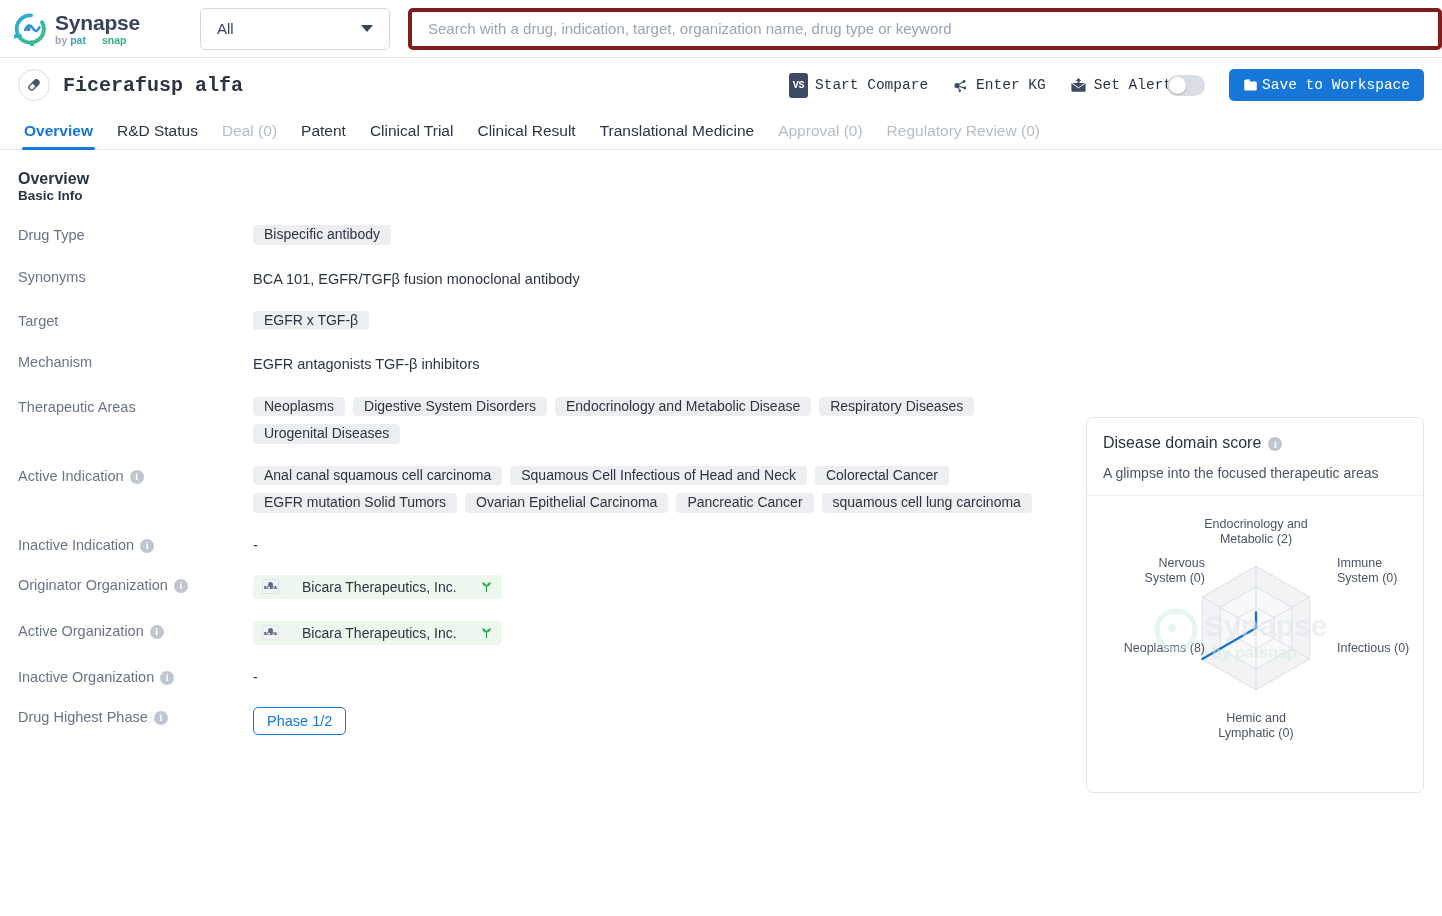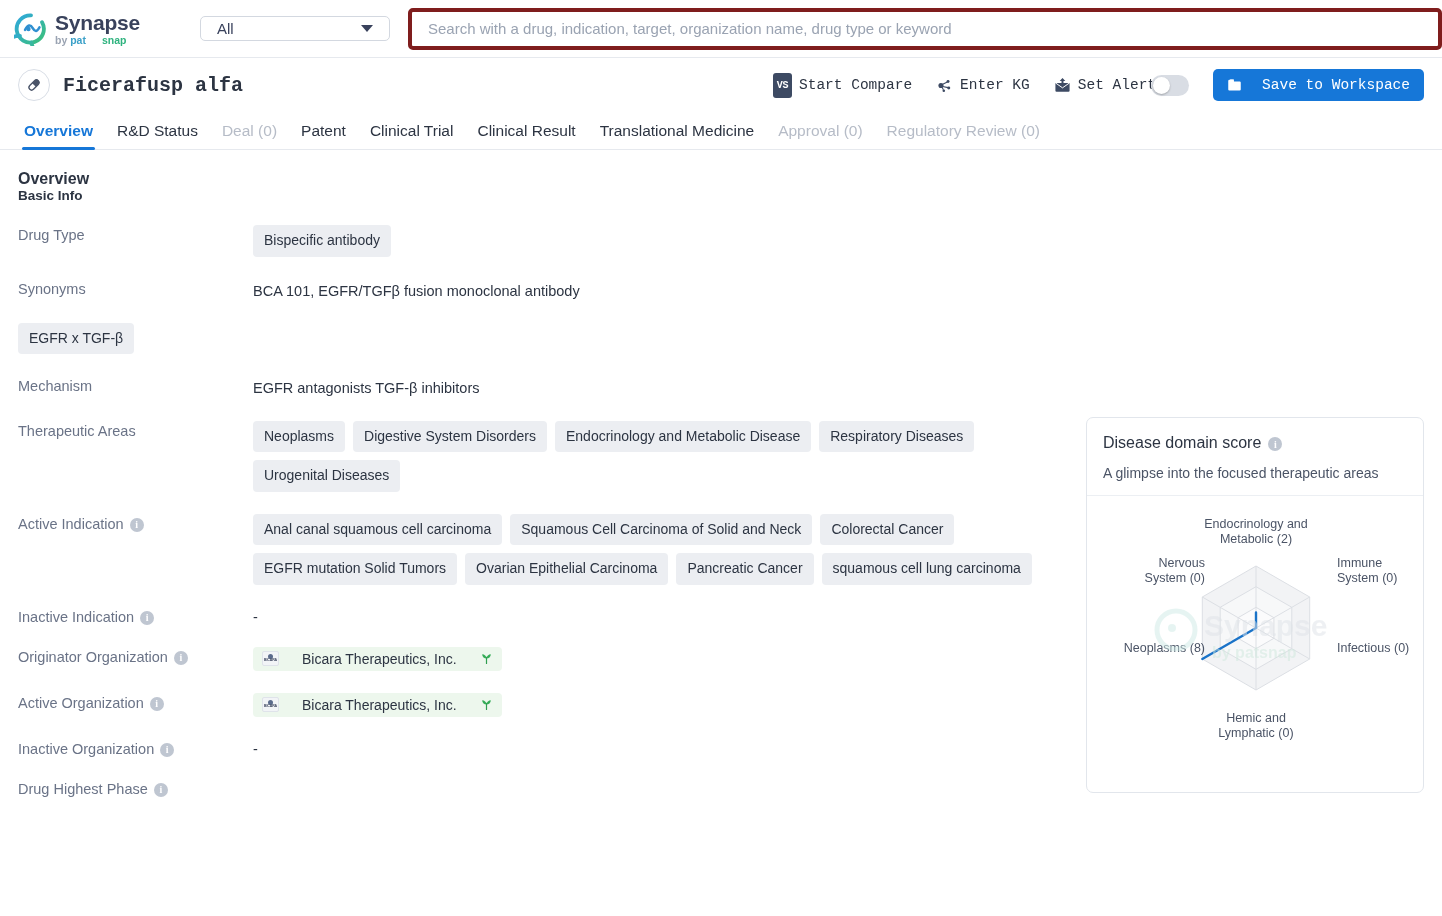--- a/index.html
+++ b/index.html
@@ -22,21 +22,21 @@
   }
   .logo-wrap { display: flex; align-items: center; width: 170px; flex: 0 0 170px; }
   .logo-mark { width: 34px; height: 34px; flex: 0 0 34px; }
   .logo-text { margin-left: 7px; line-height: 1; }
   .logo-title { font-size: 21px; font-weight: bold; color: #39425c; letter-spacing: -0.2px; }
   .logo-sub { font-size: 10.5px; margin-top: 2px; color: #9aa3b2; font-weight: bold; }
   .logo-sub .p1 { color: #3aa0c8; }
   .logo-sub .p2 { color: #2fb37f; padding-left: 16px; }
 
   .scope-select {
-    width: 190px; height: 25px;
+    width: 190px; height: 42px;
     border: 1px solid #d3d8e0; border-radius: 5px;
     display: flex; align-items: center; justify-content: space-between;
     padding: 0 16px; margin-left: 16px; background: #fff;
     font-size: 15px; color: #39425c; cursor: pointer;
   }
   .caret { width: 0; height: 0; border-left: 6px solid transparent; border-right: 6px solid transparent; border-top: 7px solid #39425c; }
 
   .search-box {
     flex: 1; height: 42px; margin-left: 18px; margin-right: 0;
     border: 4px solid #7f1d1d; border-radius: 5px;
@@ -71,21 +71,21 @@
     width: 38px; height: 21px; border-radius: 11px; background: #d9dde4;
     position: relative; cursor: pointer; margin-left: -12px;
   }
   .toggle .knob {
     position: absolute; left: 2px; top: 2px; width: 17px; height: 17px;
     border-radius: 50%; background: #fff; box-shadow: 0 1px 2px rgba(0,0,0,.25);
   }
   .save-btn {
     background: #1677d8; color: #fff; border: none; border-radius: 5px;
     height: 32px; padding: 0 14px; font-size: 14.5px; font-family: inherit;
-    display: flex; align-items: center; gap: 20px; cursor: pointer;
+    display: flex; align-items: center; gap: 4px; cursor: pointer;
   }
 
   
   .tabs {
     display: flex; align-items: flex-end; gap: 0;
     border-bottom: 1px solid #e6e9ee; padding: 0 12px; height: 38px;
   }
   .tab {
     font-size: 15.5px; color: #2c3442; padding: 0 12px 9px 12px;
     cursor: pointer; position: relative; white-space: nowrap;
@@ -109,21 +109,21 @@
     display: flex; align-items: flex-start; gap: 6px; padding-top: 2px;
   }
   .row-val { flex: 1; display: flex; flex-wrap: wrap; gap: 8px; align-items: flex-start; }
   .info-i {
     width: 14px; height: 14px; border-radius: 50%; background: #bfc6d1; color: #fff;
     font-size: 10px; font-weight: bold; display: inline-flex; align-items: center;
     justify-content: center; flex: 0 0 14px; margin-top: 2px; font-family: "Liberation Serif", serif;
     cursor: pointer;
   }
   .tag {
-    background: #eceef2; border-radius: 4px; padding: 7px 11px;
+    background: #eceef2; border-radius: 4px; padding: 1px 11px;
     font-size: 14px; color: #2c3442; cursor: pointer; line-height: 1.25;
   }
   .plain { font-size: 14.5px; color: #2c3442; padding-top: 2px; line-height: 1.4; }
   .dash { font-size: 14.5px; color: #2c3442; padding-top: 2px; }
   .org-tag {
     background: #edf7ed; border-radius: 4px; padding: 4px 9px;
     font-size: 14px; color: #2c3442; display: flex; align-items: center; gap: 23px; cursor: pointer;
   }
   .org-logo {
     width: 17px; height: 15px; background: #f2f4f7; border: 1px solid #dfe3ea;
@@ -260,20 +260,21 @@
     </div>
 
     <div class="row">
       <div class="row-label">Synonyms</div>
       <div class="row-val">
         <div class="plain">BCA 101,  EGFR/TGFβ fusion monoclonal antibody</div>
       </div>
     </div>
 
     <div class="row">
+      <div class="row-label">Target</div>
       <div class="row-val">
           <div class="tag">EGFR x TGF-β</div>
         </div>
     </div>
 
     <div class="row">
       <div class="row-label">Mechanism</div>
       <div class="row-val">
         <div class="plain">EGFR antagonists  TGF-β inhibitors</div>
       </div>
@@ -290,21 +291,21 @@
         </div>
     </div>
 
     <div class="row">
       <div class="row-label">
         <span>Active Indication</span>
         <span class="info-i">i</span>
       </div>
       <div class="row-val">
           <div class="tag">Anal canal squamous cell carcinoma</div>
-          <div class="tag">Squamous Cell Carcinoma of Solid and Neck</div>
+          <div class="tag">Squamous Cell Infectious of Head and Neck</div>
           <div class="tag">Colorectal Cancer</div>
           <div class="tag">EGFR mutation Solid Tumors</div>
           <div class="tag">Ovarian Epithelial Carcinoma</div>
           <div class="tag">Pancreatic Cancer</div>
           <div class="tag">squamous cell lung carcinoma</div>
         </div>
     </div>
 
     <div class="row">
       <div class="row-label">
@@ -365,20 +366,23 @@
       </div>
       <div class="row-val">
         <div class="dash">-</div>
       </div>
     </div>
 
     <div class="row">
       <div class="row-label">
         <span>Drug Highest Phase</span>
         <span class="info-i">i</span>
+      </div>
+      <div class="row-val">
+        <button class="phase-btn">Phase 1/2</button>
       </div>
     </div>
   </div>
 
   <div class="score-card">
     <div class="score-head">
       <div class="score-title">
         <span>Disease domain score</span>
         <span class="info-i">i</span>
       </div>

